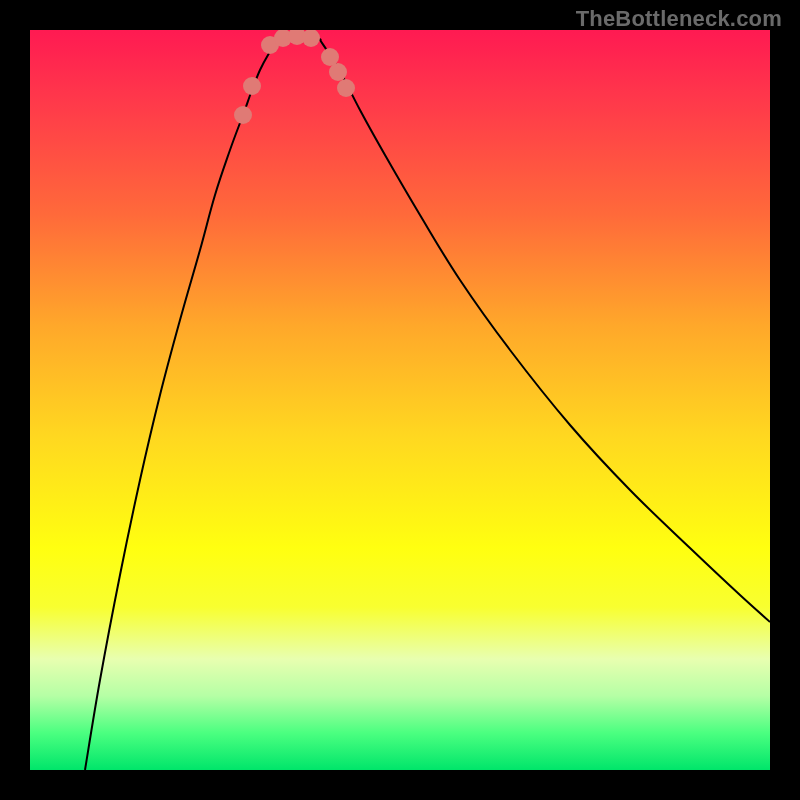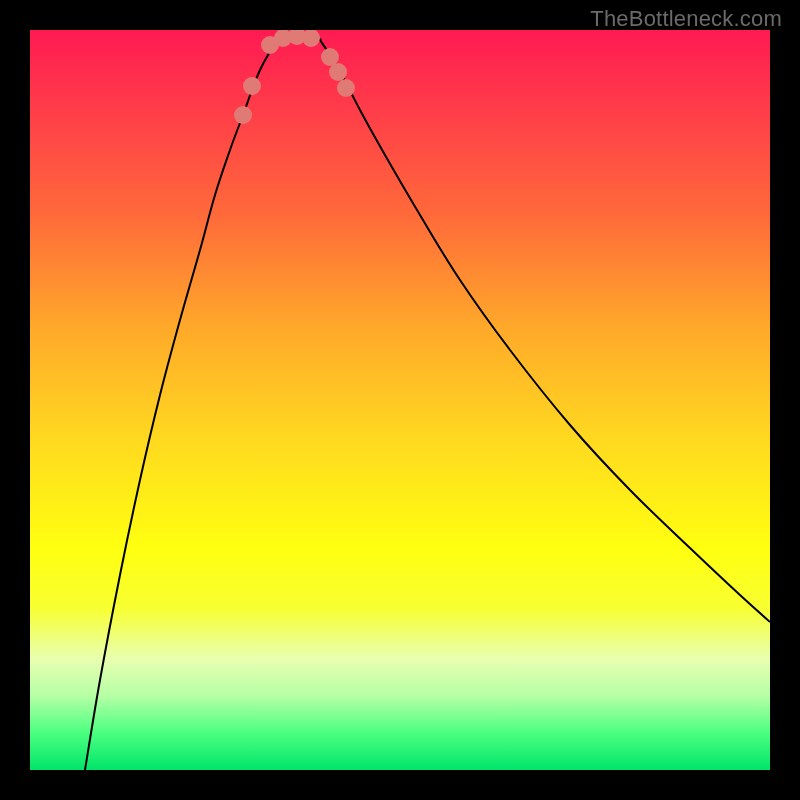--- a/index.html
+++ b/index.html
@@ -40,21 +40,21 @@
       #00e56a 100%
     );
   }
   .watermark {
     position: absolute;
     top: 6px;
     right: 18px;
     color: #6a6a6a;
     font-size: 22px;
     letter-spacing: 0.2px;
-    font-weight: 400;
+    font-weight: 700;
   }
   svg {
     position: absolute;
     left: 0;
     top: 0;
   }
 </style>
 </head>
 <body>
 

